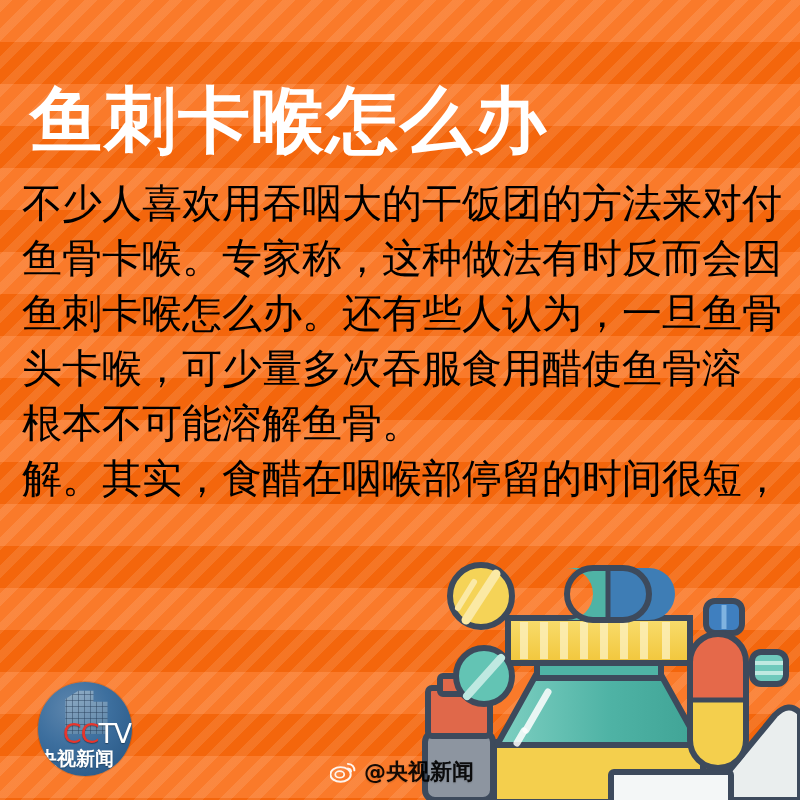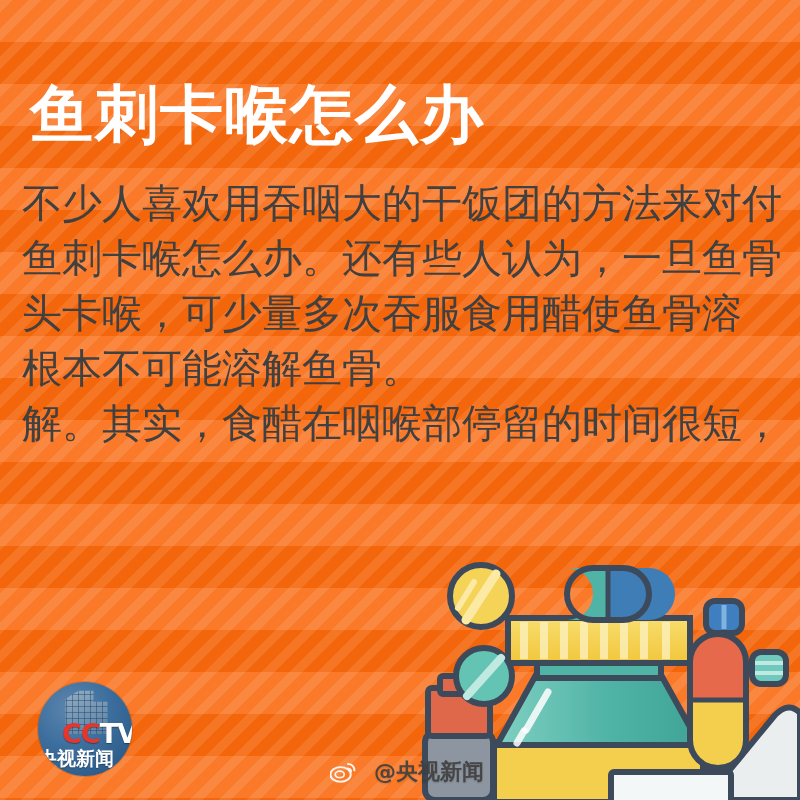--- a/index.html
+++ b/index.html
@@ -36,32 +36,32 @@
   }
 
   
   .title{
     position:absolute;
     left:30px; top:16px;
     width:760px;
     color:#ffffff;
     font-family:"DejaVu Serif","Liberation Serif",serif;
     font-weight:700;
-    font-size:63px;
+    font-size:72px;
     line-height:112px;
     letter-spacing:2px;
     white-space:nowrap;
   }
 
   
   .body-copy{
     position:absolute;
     left:22px; top:176px;
     width:740px;
-    color:#404040;
+    color:#000000;
     font-family:"Liberation Sans","DejaVu Sans",sans-serif;
     font-weight:400;
     font-size:40px;
     line-height:55px;
     letter-spacing:0px;
   }
   .body-copy .ln{display:block;white-space:nowrap;}
 
   
   .illus{position:absolute;left:0;top:0;width:800px;height:800px;}
@@ -85,21 +85,21 @@
   .cctv-bldg::after{
     content:"";position:absolute;inset:0;
     background:
       repeating-linear-gradient(to right, rgba(30,50,75,.45) 0 1px, transparent 1px 6px),
       repeating-linear-gradient(to bottom, rgba(30,50,75,.45) 0 1px, transparent 1px 6px);
   }
   .cctv-word{
     position:absolute;left:0;right:0;top:38px;
     text-align:center;
     font-family:"DejaVu Sans","Liberation Sans",sans-serif;
-    font-weight:700;
+    font-weight:400;
     font-size:27px;
     line-height:27px;
     letter-spacing:-1px;
     color:#ffffff;
     text-shadow:0 1px 1px rgba(0,0,0,.35);
     padding-left:24px;
   }
   .cctv-word .c-red{color:#e8352c;}
   .cctv-sub{
     position:absolute;left:0;right:0;top:66px;
@@ -108,22 +108,22 @@
     font-size:19px;line-height:20px;
     letter-spacing:0px;
     color:#ffffff;
     text-shadow:0 1px 1px rgba(0,0,0,.3);
   }
 
   
   .weibo{
     position:absolute;
     left:330px; top:760px;
-    display:flex;align-items:center;gap:18px;
-    color:#404040;
+    display:flex;align-items:center;gap:8px;
+    color:#000000;
     opacity:.92;
   }
   .weibo-eye{width:26px;height:22px;display:block;}
   .weibo-text{
     font-family:"DejaVu Sans","Liberation Sans",sans-serif;
     font-weight:700;
     font-size:22px;
     line-height:24px;
     letter-spacing:0px;
     text-shadow:0 1px 2px rgba(0,0,0,.18);
@@ -223,20 +223,21 @@
       <path d="M690 700 L746 700 L746 740 a28 28 0 0 1 -56 0 Z" fill="#f4cf4d"></path>
       <rect x="690" y="634" width="56" height="134" rx="28" fill="none" stroke="#3d4a5c" stroke-width="6"></rect>
       <line x1="690" y1="700" x2="746" y2="700" stroke="#3d4a5c" stroke-width="5"></line>
     </g>
   </svg>
 
   <h1 class="title">鱼刺卡喉怎么办</h1>
 
   <div class="body-copy">
     <span class="ln">不少人喜欢用吞咽大的干饭团的方法来对付</span>
+    <span class="ln">鱼骨卡喉。专家称，这种做法有时反而会因</span>
     <span class="ln">鱼刺卡喉怎么办。还有些人认为，一旦鱼骨</span>
     <span class="ln">头卡喉，可少量多次吞服食用醋使鱼骨溶</span>
     <span class="ln">根本不可能溶解鱼骨。</span>
     <span class="ln">解。其实，食醋在咽喉部停留的时间很短，</span>
   </div>
 
   <div class="cctv-logo">
     <div class="cctv-bldg"></div>
     <div class="cctv-word"><span class="c-red">CC</span><span>TV</span></div>
     <div class="cctv-sub">央视新闻</div>

